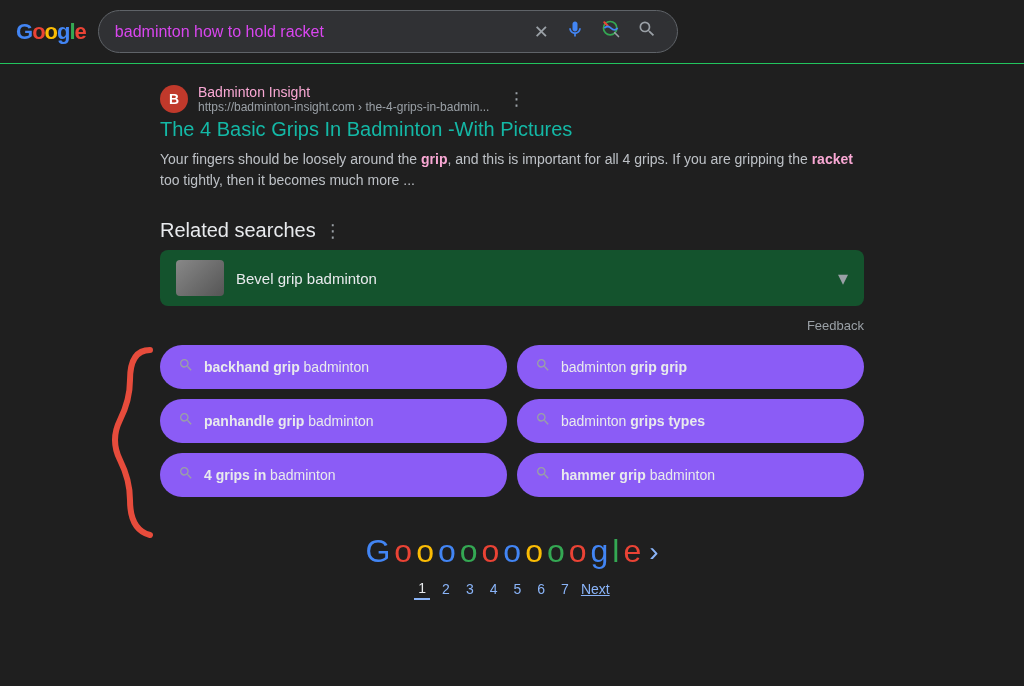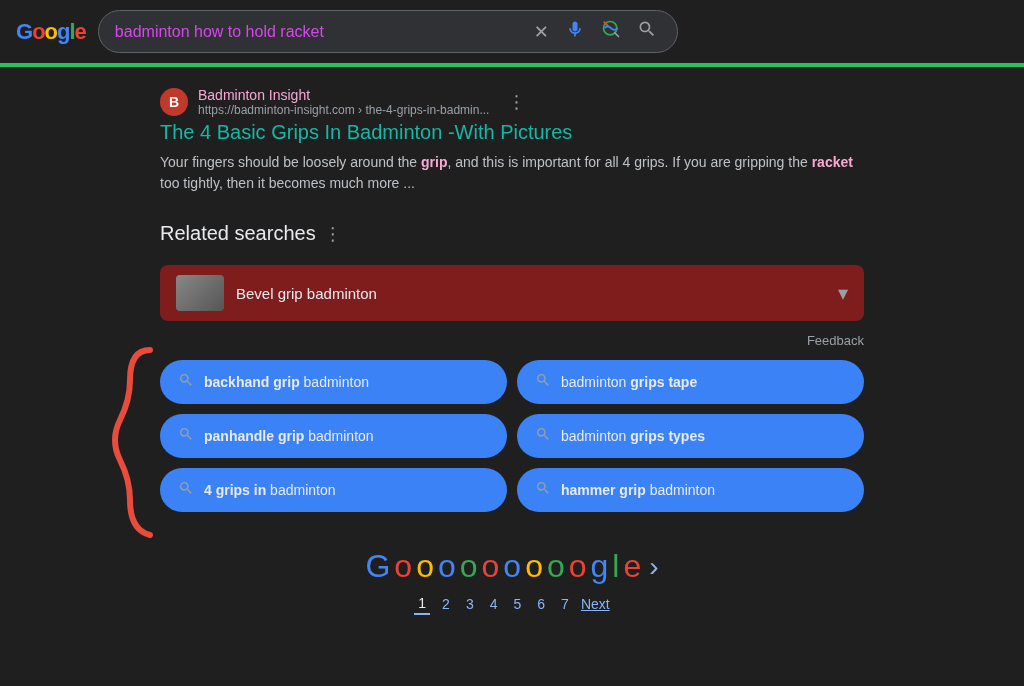--- a/index.html
+++ b/index.html
@@ -13,21 +13,21 @@
       position: relative;
     }
 
     
     .header {
       background: #1f1f1f;
       display: flex;
       align-items: center;
       padding: 10px 16px;
       gap: 12px;
-      border-bottom: 4px solid #22c55e;
+      border-bottom: 1px solid #22c55e;
     }
     .google-logo {
       font-size: 22px;
       font-weight: bold;
       color: #e8eaed;
       letter-spacing: -1px;
       white-space: nowrap;
     }
     .google-logo span:nth-child(1) { color: #4285f4; }
     .google-logo span:nth-child(2) { color: #ea4335; }
@@ -117,38 +117,38 @@
       font-size: 14px;
       line-height: 1.5;
     }
     .result-snippet strong { color: #f9a8d4; font-weight: bold; }
 
     
     .related-searches-header {
       display: flex;
       align-items: center;
       gap: 8px;
-      padding: 16px 0 20px;
+      padding: 16px 0 8px;
     }
     .related-searches-title {
       font-size: 20px;
       color: #e8eaed;
       font-weight: normal;
     }
     .three-dots {
       color: #9aa0a6;
       font-size: 18px;
       cursor: pointer;
     }
 
     
     .bevel-card {
       display: flex;
       align-items: center;
-      background: #7f1d1d;
+      background: #14532d;
       border-radius: 8px;
       padding: 10px 16px;
       margin-bottom: 8px;
       cursor: pointer;
     }
     .bevel-thumb {
       width: 48px;
       height: 36px;
       background: #555;
       border-radius: 4px;
@@ -182,21 +182,21 @@
     .related-grid {
       display: grid;
       grid-template-columns: 1fr 1fr;
       gap: 10px;
       margin-bottom: 16px;
     }
     .related-chip {
       display: flex;
       align-items: center;
       gap: 10px;
-      background: #3b82f6;
+      background: #8b5cf6;
       border-radius: 24px;
       padding: 12px 18px;
       cursor: pointer;
       font-size: 14px;
       color: #e8eaed;
       transition: background 0.2s;
     }
     .chip-search-icon {
       color: #9aa0a6;
       font-size: 16px;
@@ -338,21 +338,21 @@
       </span>
       <span class="chip-text"><strong>backhand grip</strong> badminton</span>
     </div>
 
     <div class="related-chip">
       <span class="chip-search-icon">
         <svg width="16" height="16" viewBox="0 0 24 24" fill="#9aa0a6">
             <path d="M15.5 14h-.79l-.28-.27A6.471 6.471 0 0 0 16 9.5 6.5 6.5 0 1 0 9.5 16c1.61 0 3.09-.59 4.23-1.57l.27.28v.79l5 4.99L20.49 19l-4.99-5zm-6 0C7.01 14 5 11.99 5 9.5S7.01 5 9.5 5 14 7.01 14 9.5 11.99 14 9.5 14z"></path>
           </svg>
       </span>
-      <span class="chip-text">badminton <strong>grips tape</strong></span>
+      <span class="chip-text">badminton <strong>grip grip</strong></span>
     </div>
 
 
     <div class="related-chip">
       <span class="chip-search-icon">
         <svg width="16" height="16" viewBox="0 0 24 24" fill="#9aa0a6">
             <path d="M15.5 14h-.79l-.28-.27A6.471 6.471 0 0 0 16 9.5 6.5 6.5 0 1 0 9.5 16c1.61 0 3.09-.59 4.23-1.57l.27.28v.79l5 4.99L20.49 19l-4.99-5zm-6 0C7.01 14 5 11.99 5 9.5S7.01 5 9.5 5 14 7.01 14 9.5 11.99 14 9.5 14z"></path>
           </svg>
       </span>
       <span class="chip-text"><strong>panhandle grip</strong> badminton</span>

